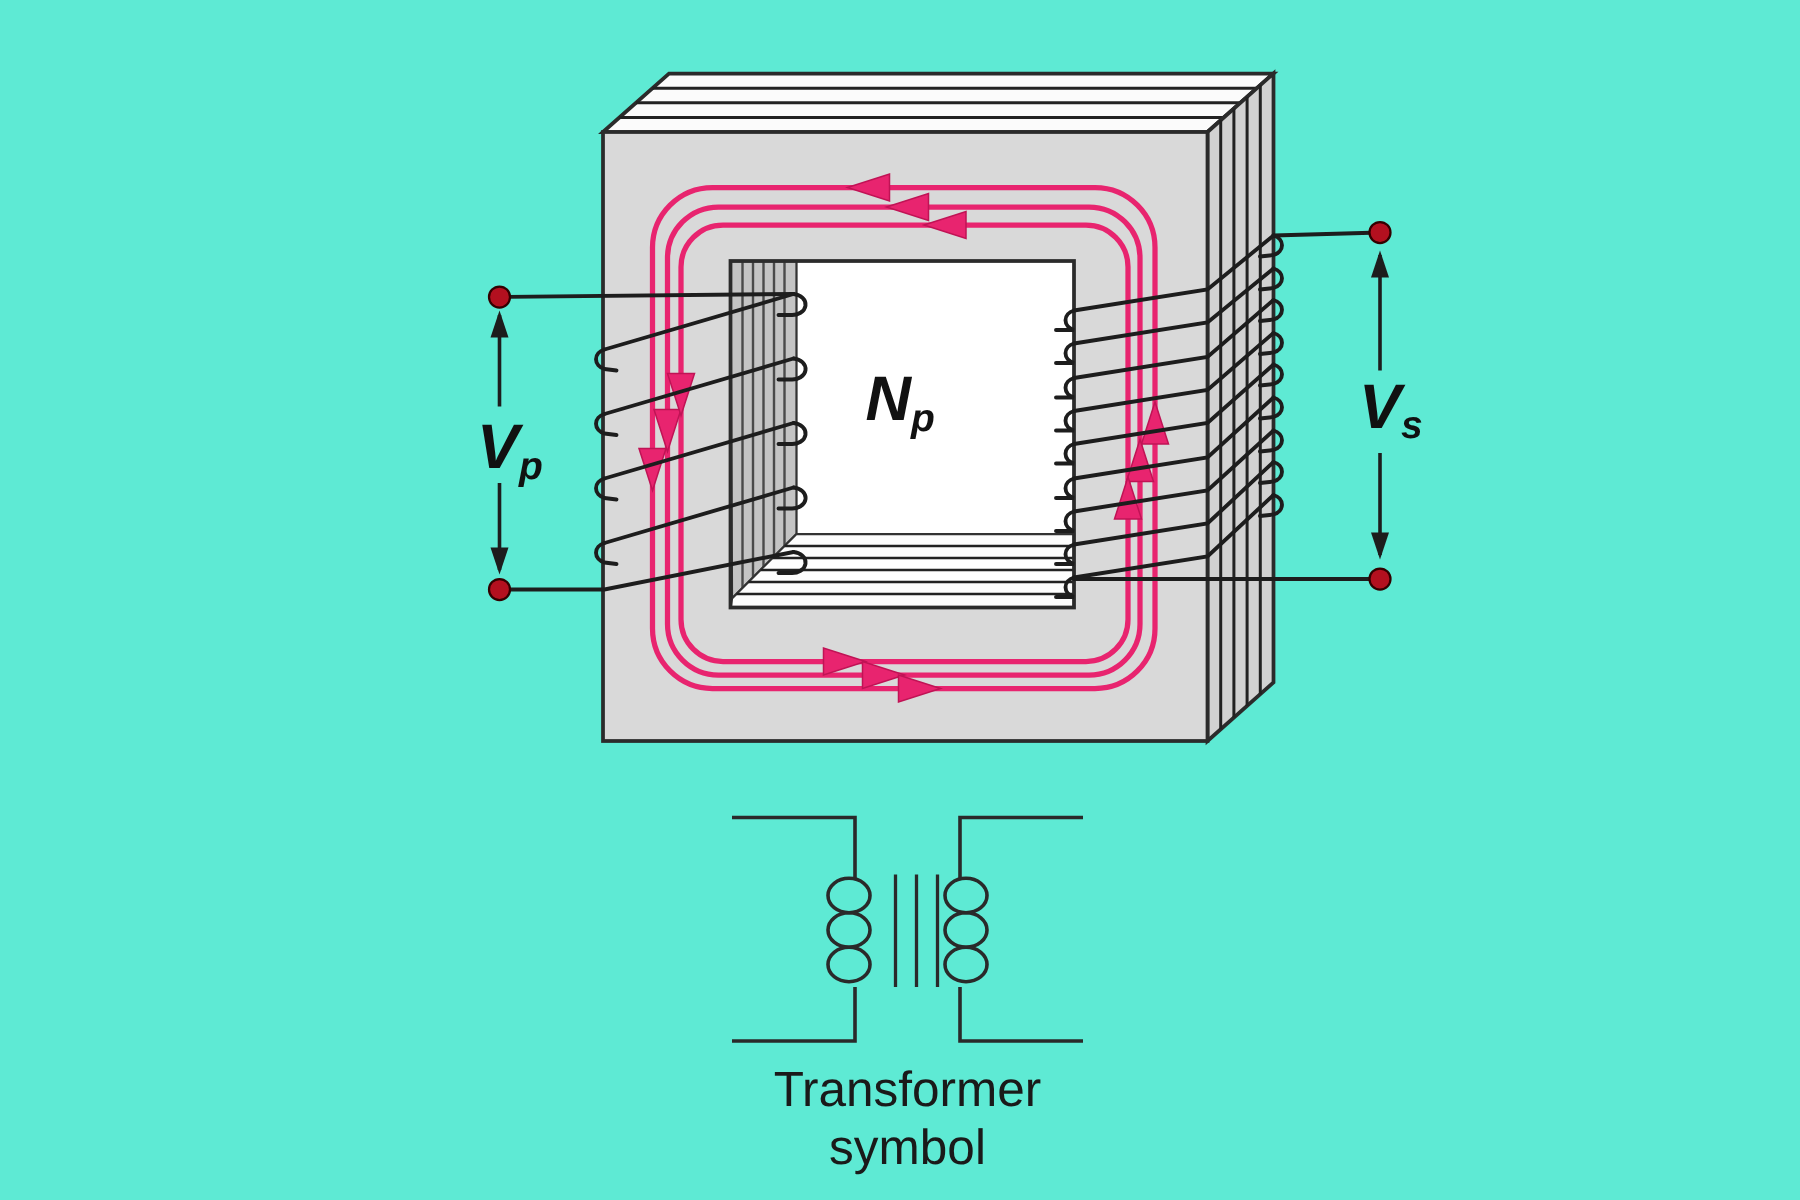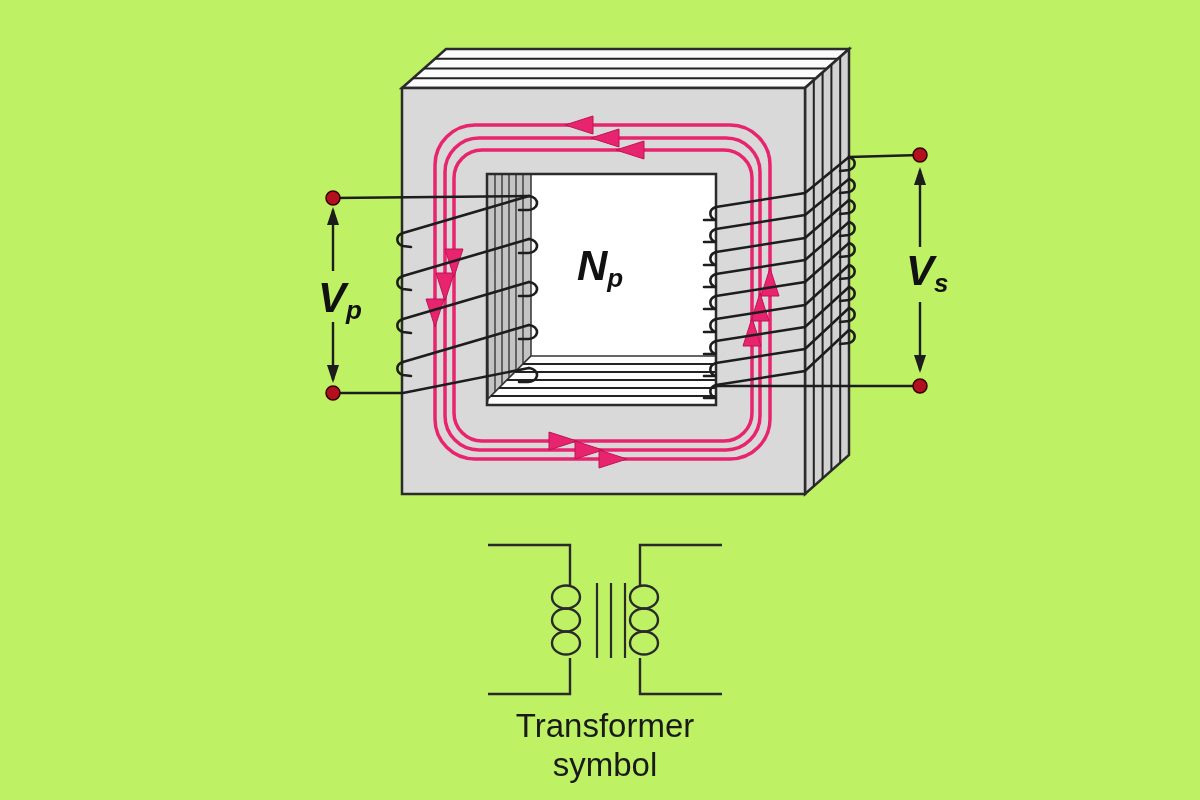--- a/index.html
+++ b/index.html
@@ -1,16 +1,16 @@
 <!DOCTYPE html>
 <html><head>
 <meta charset="utf-8">
 <style>
   html,body{margin:0;padding:0;background:#ffffff;}
-  .stage{position:relative;width:1200px;height:800px;background:#bef264;overflow:hidden;
+  .stage{position:relative;width:1200px;height:800px;background:#5eead4;overflow:hidden;
          font-family:"Liberation Sans", sans-serif;}
   svg{position:absolute;left:0;top:0;}
   text{font-family:"Liberation Sans", sans-serif;fill:#111111;}
   .mathlabel{font-style:italic;font-weight:600;font-size:42px;}
   .mathsub{font-style:italic;font-weight:600;font-size:26px;}
   .caption{font-size:33px;fill:#1a1a1a;}
 </style>
 </head>
 <body>
 

